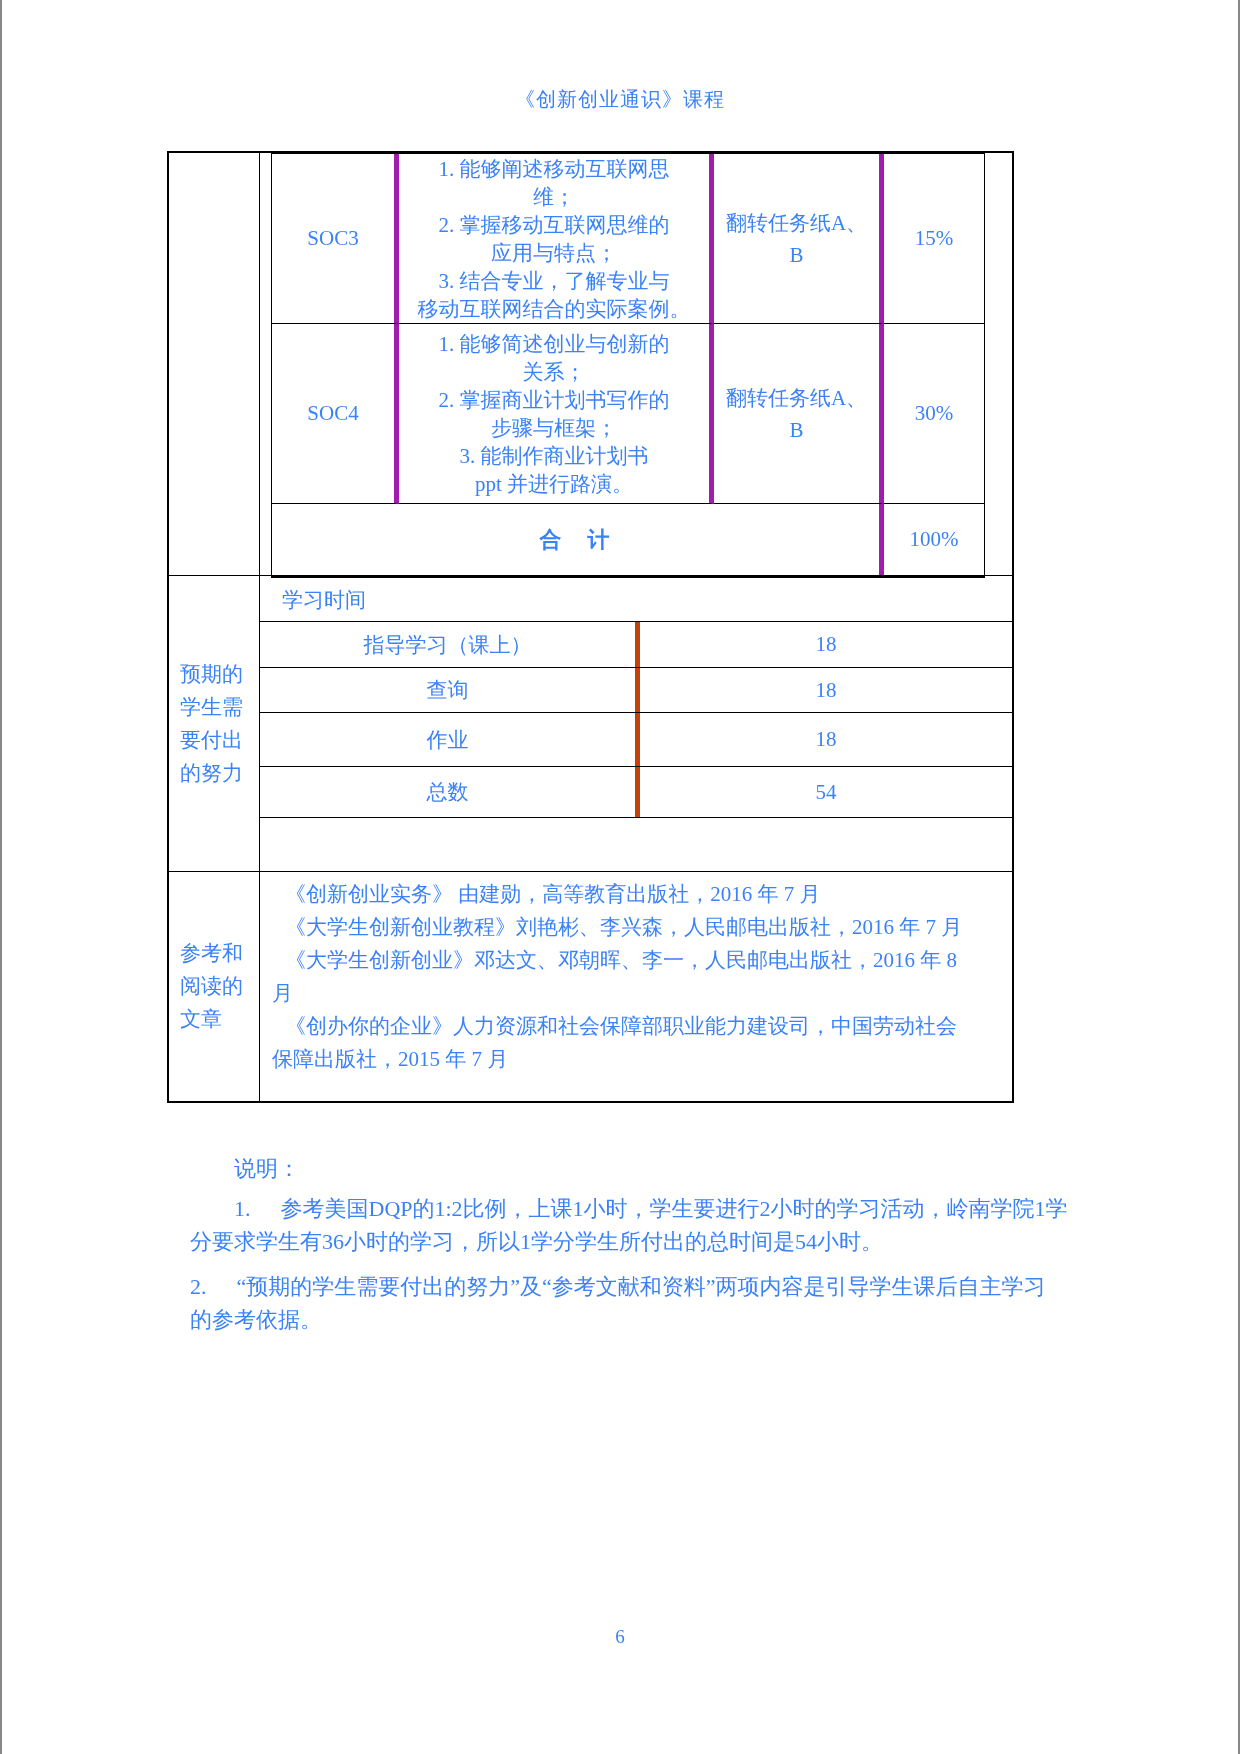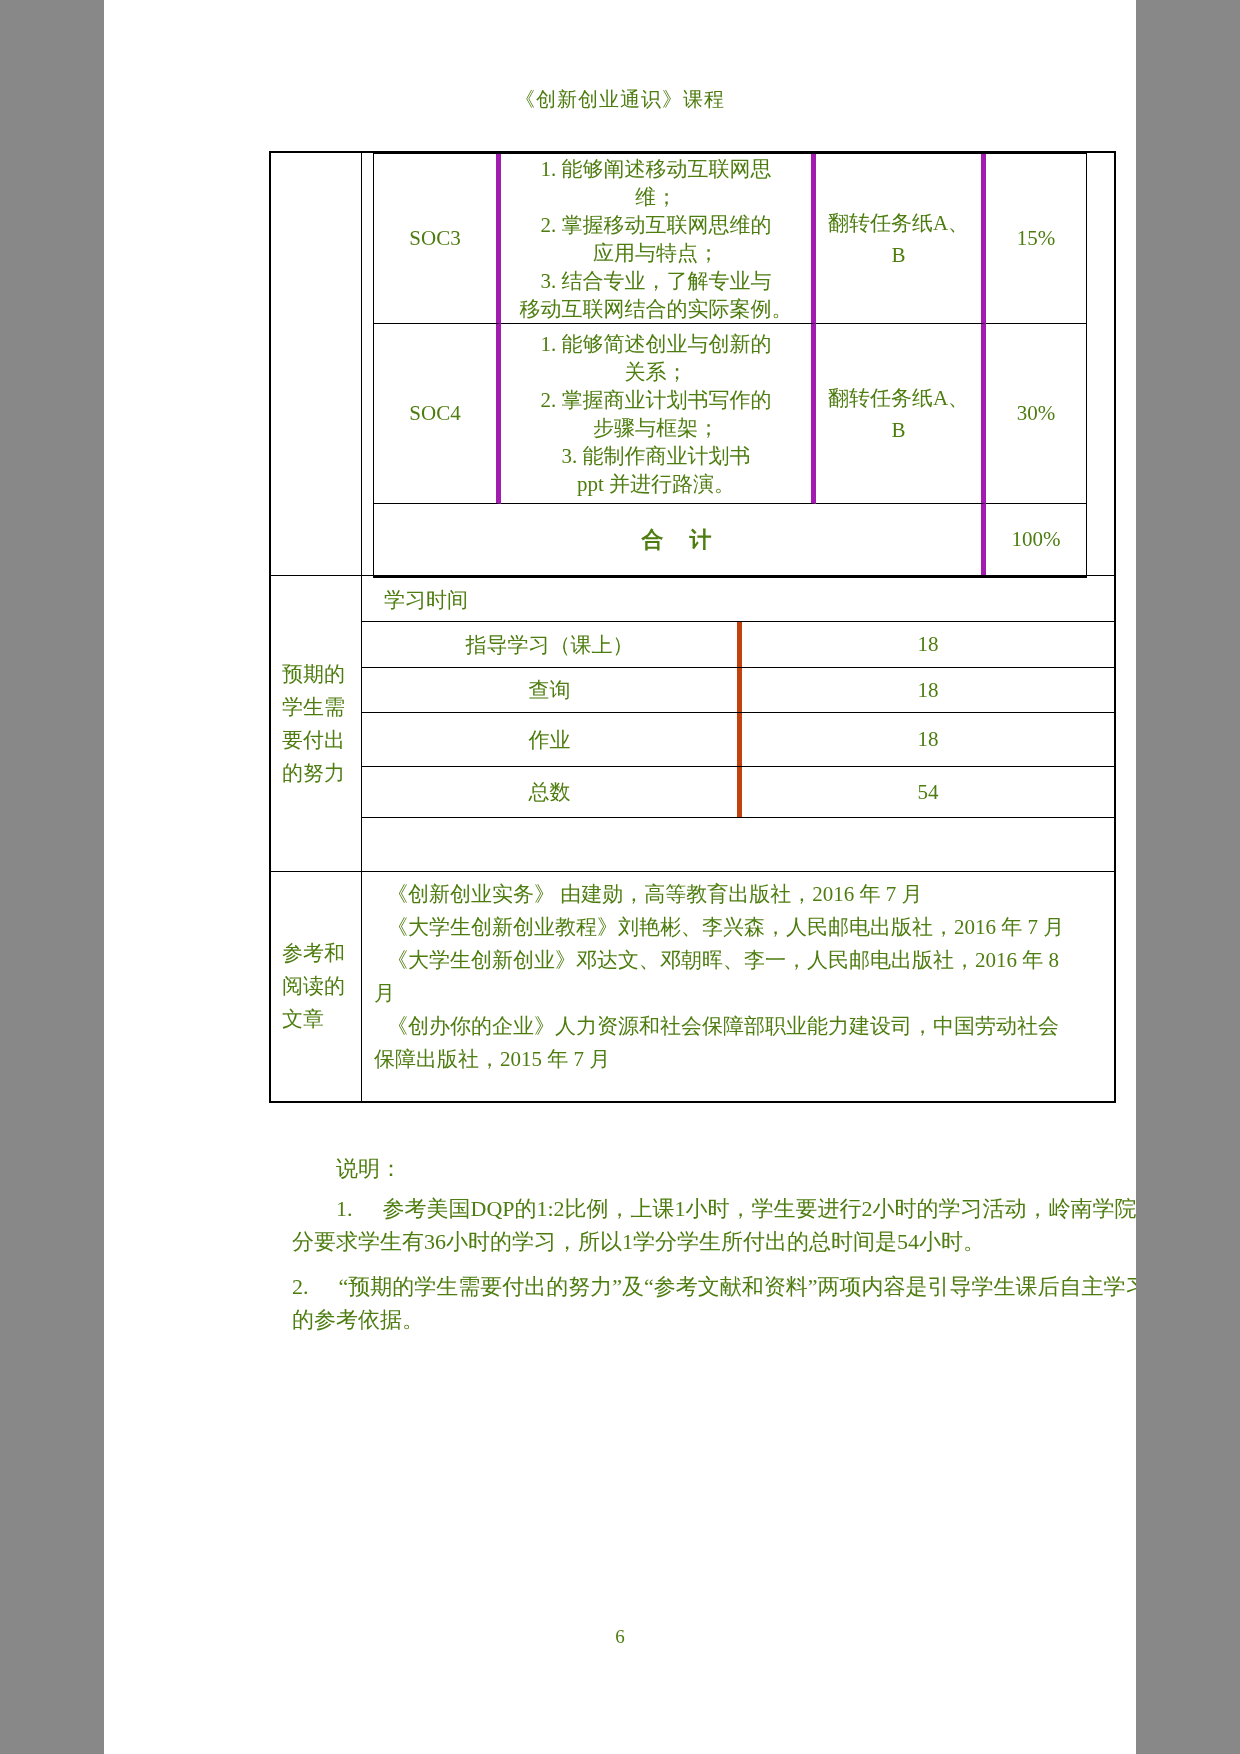--- a/index.html
+++ b/index.html
@@ -1,18 +1,18 @@
 <!DOCTYPE html>
 <html><head>
 <meta charset="utf-8">
 <style>
   html,body { margin:0; padding:0; background:#888; }
   .page {
-    position:relative; width:1032px; height:1754px; margin:0 auto;
-    background:#ffffff; color:#4d7c0f;
+    position:relative; width:1236px; height:1754px; margin:0 auto;
+    background:#ffffff; color:#3b82f6;
     font-family:"Liberation Serif","DejaVu Serif",serif;
     overflow:hidden;
   }
   .title {
     position:absolute; top:86px; left:0; width:100%;
     text-align:center; font-size:20px; letter-spacing:1px;
   }
   
   .outer {
     position:absolute; left:165px; top:151px; width:847px; height:952px;

